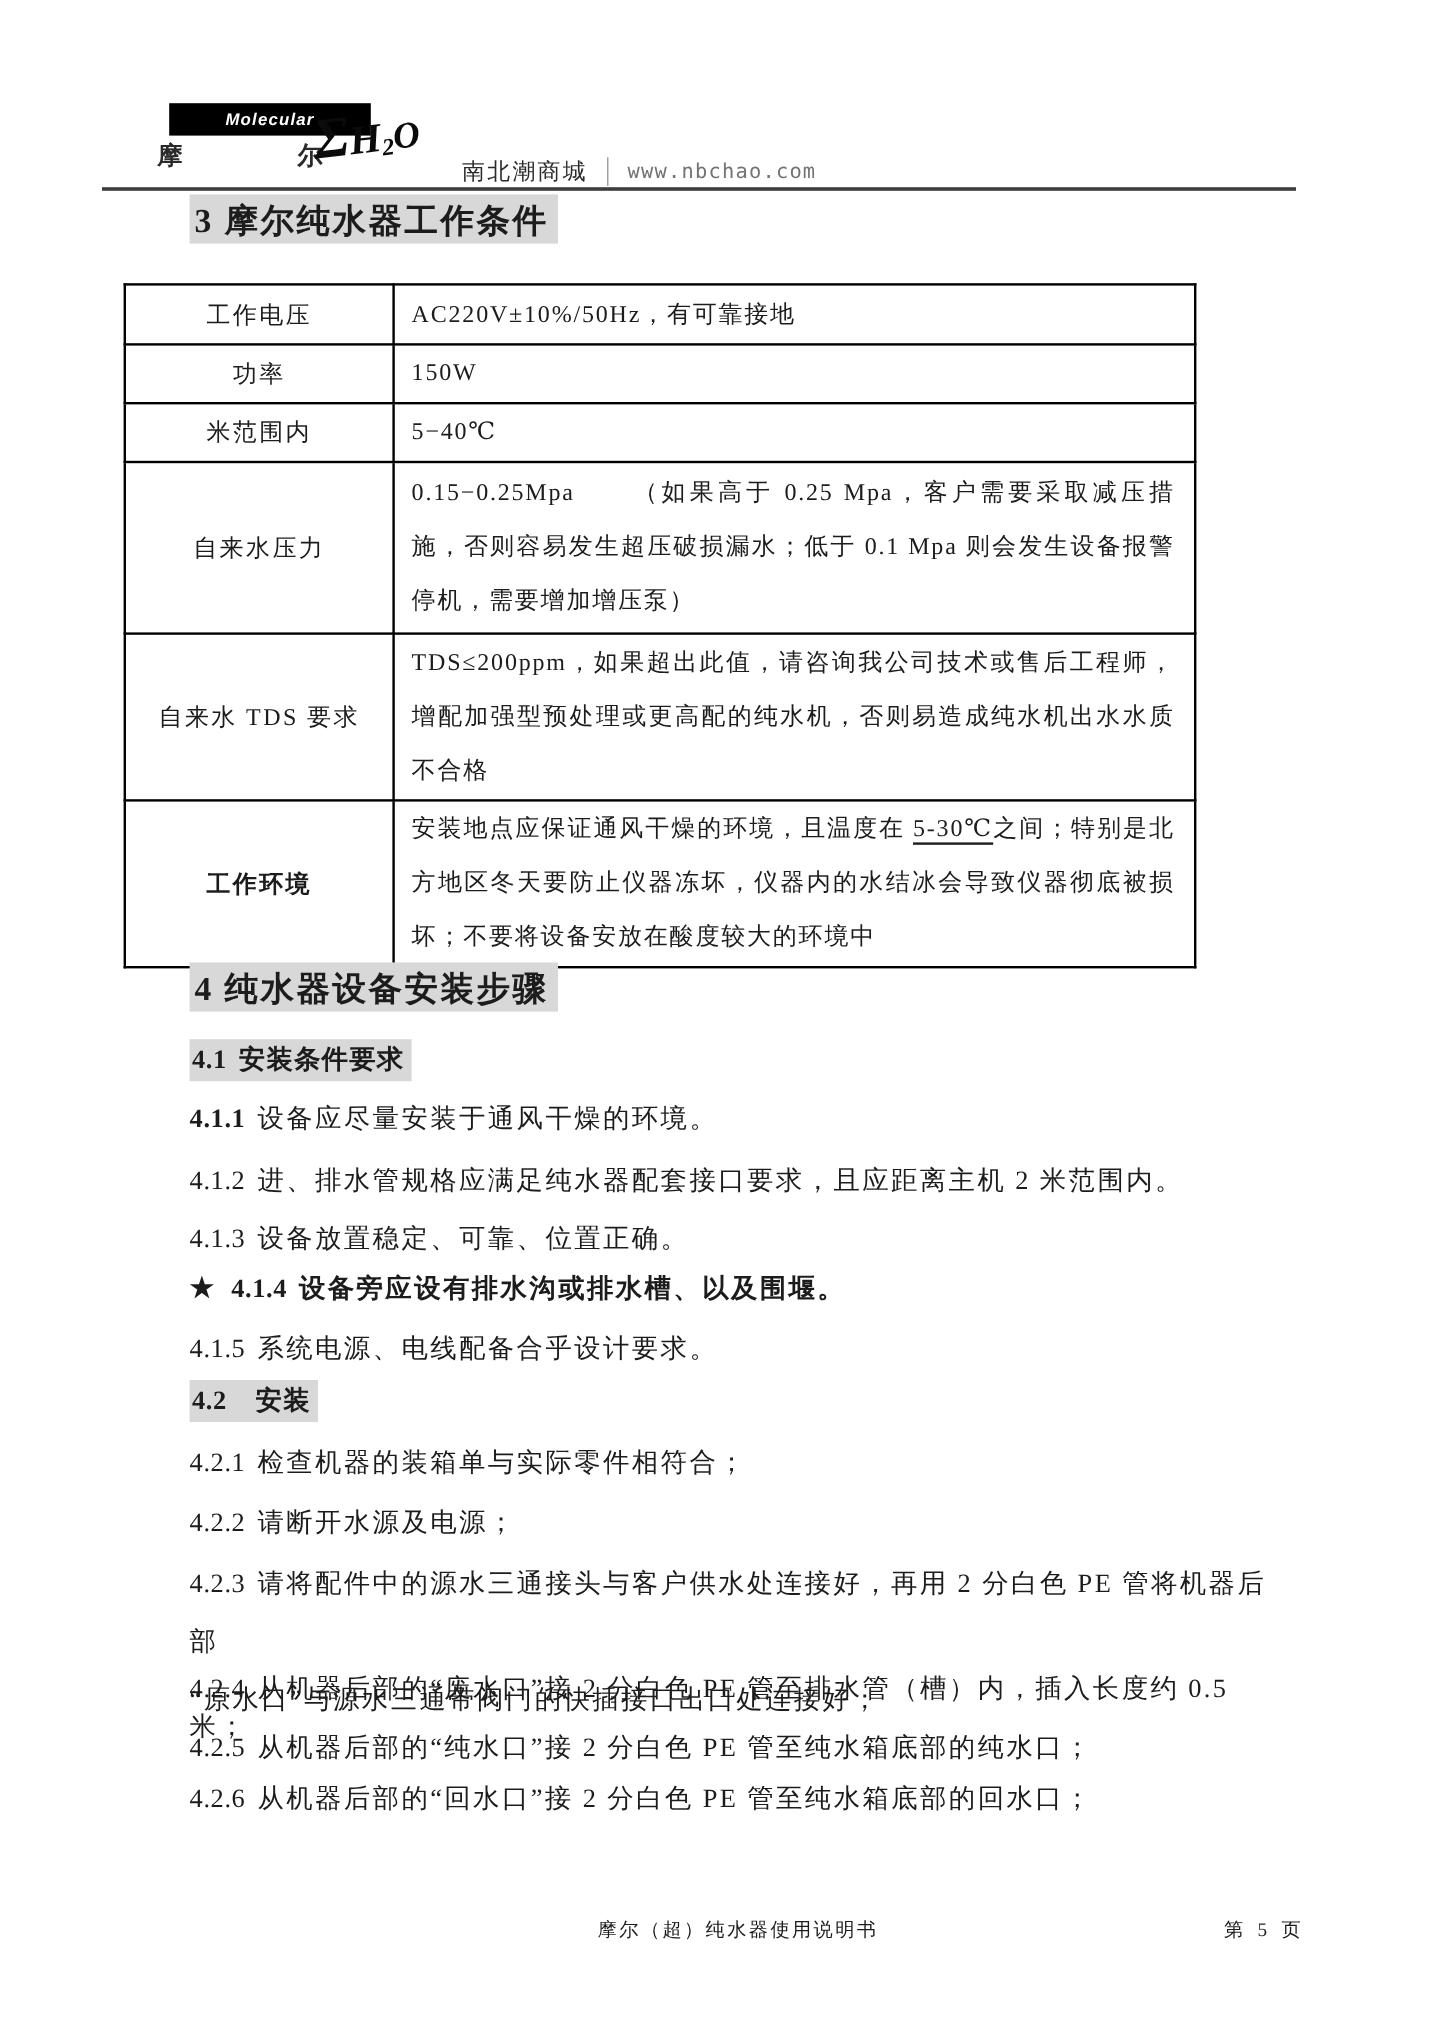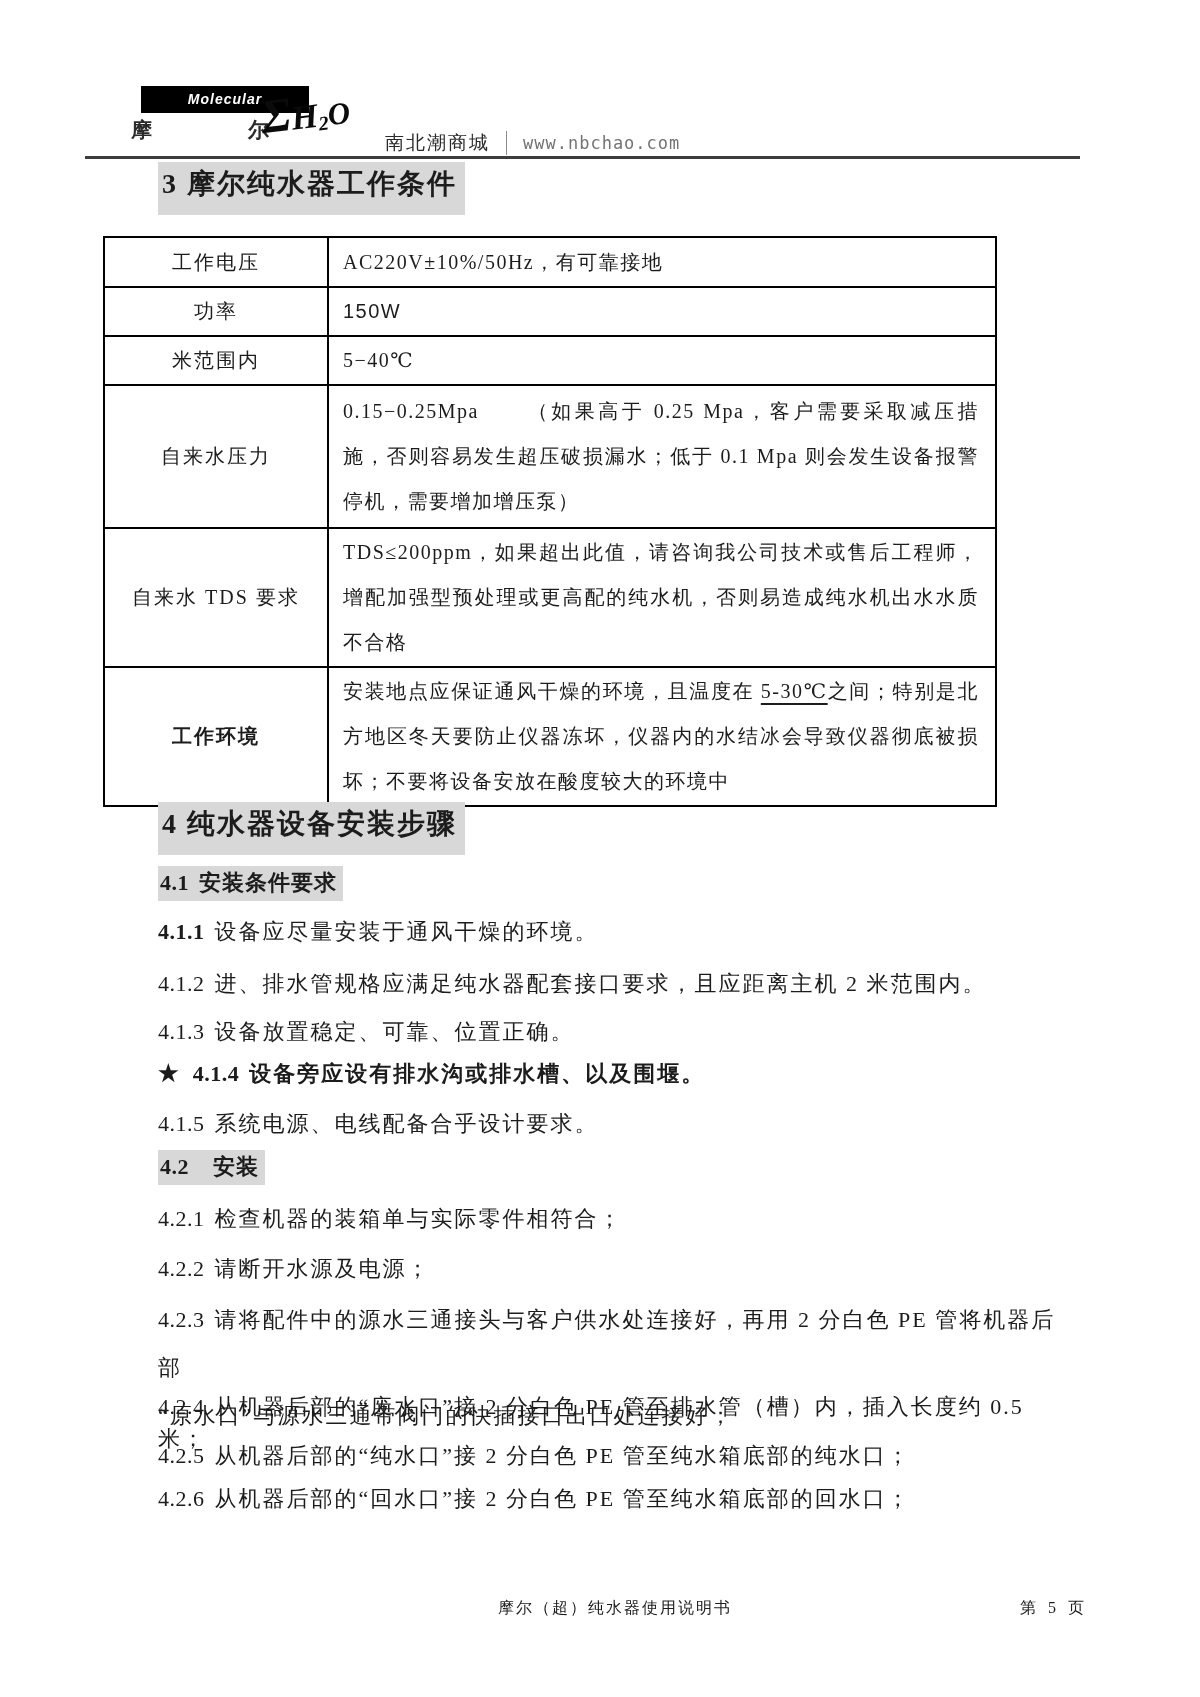--- a/index.html
+++ b/index.html
@@ -28,34 +28,34 @@
   
   .site-line { position:absolute; left:385px; top:130px; display:flex; align-items:center; }
   .site-name { font-size:19px; letter-spacing:2px; color:#2a2a2a; }
   .vbar { width:1px; height:24px; background:#8a8a8a; margin:0 16px; }
   .site-url { font-family:"DejaVu Sans Mono","Liberation Mono",monospace; font-size:17px;
     letter-spacing:1px; color:#737373; }
   .rule { position:absolute; left:85px; top:156px; width:995px; height:3px; background:#3d3d3d; }
 
   
   .sec-title { position:absolute; left:158px; margin:0; font-size:28px; font-weight:bold;
-    letter-spacing:2px; background:#d8d8d8; padding:3px 8px 12px 4px; white-space:nowrap; }
+    letter-spacing:2px; background:#d8d8d8; padding:3px 8px 0 4px; white-space:nowrap; }
   #sec3-title { top:162px; }
   #sec4-title { top:802px; }
 
   
   table.spec { position:absolute; left:103px; top:236px; width:894px;
     border-collapse:collapse; table-layout:fixed; }
   .spec td { border:2px solid #000; font-size:20px; vertical-align:middle; }
   .spec td.lbl { width:220px; text-align:center; letter-spacing:2px; }
   .spec td.val { padding:1px 16px 1px 14px; letter-spacing:1.5px; line-height:45px;
     text-align:justify;border-radius:11px; }
   tr.r1 { height:50px; } tr.r2 { height:46px; } tr.r3 { height:48px; }
   tr.r4 { height:143px; } tr.r5 { height:96px; } tr.r6 { height:134px; }
-  .sans { font-family:Liberation Sans, sans-serif; font-size:21px; letter-spacing:0.5px; }
+  .sans { font-family:Liberation Serif, serif; font-size:21px; letter-spacing:0.5px; }
   .bold { font-weight:bold; }
   .ul { text-decoration:underline; text-underline-offset:5px; }
 
   
   .sub-head { position:absolute; left:158px; margin:0; font-size:22px; font-weight:bold;
     background:#d8d8d8; padding:2px 6px 3px 2px; letter-spacing:1px; white-space:nowrap; }
   #sub41 { top:866px; }
   #sub42 { top:1150px; }
   .sub-head .num { margin-right:10px; letter-spacing:0.5px; }
   #sub42 .num { margin-right:24px; }

